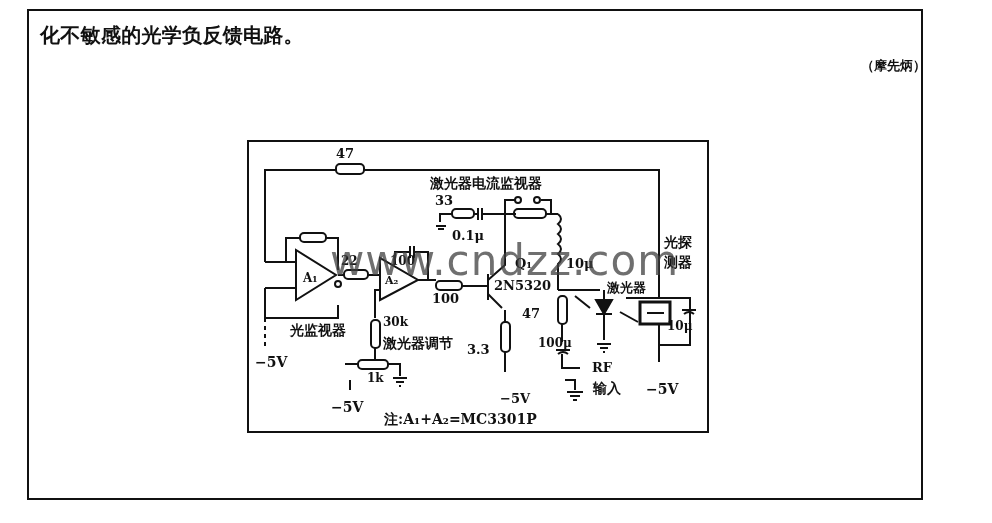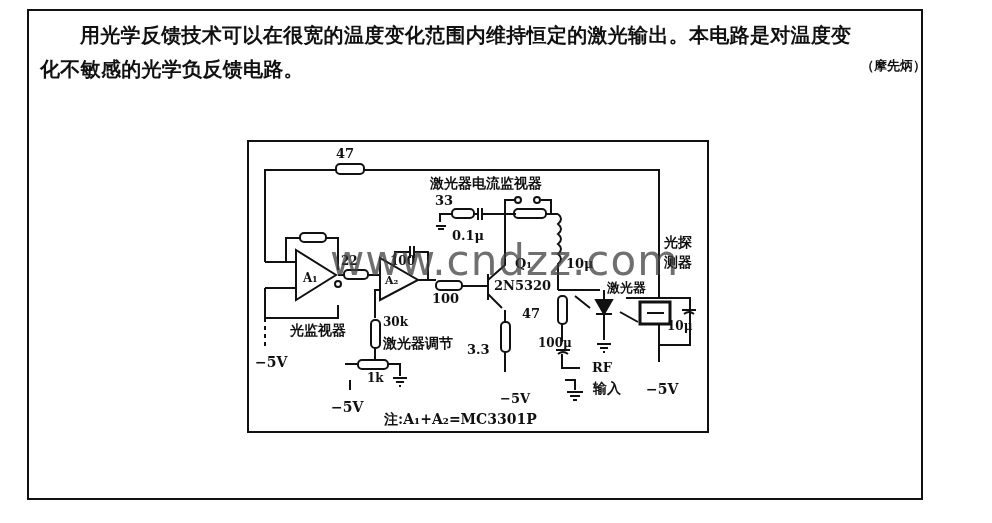--- a/index.html
+++ b/index.html
@@ -20,21 +20,20 @@
     svg .cn { font-family: "DejaVu Sans", "Liberation Sans", sans-serif; font-weight: bold; }
     .wm { position: absolute; left: 330px; top: 236px; font-size: 42px; color: #404040; opacity: 0.75;
           font-family: "DejaVu Sans", "Liberation Sans", sans-serif; letter-spacing: 1px; white-space: nowrap; }
   </style>
 </head>
 <body>
 
 <div class="frame"></div>
 
 <div class="para">
-  <span class="l1">用光学反馈技术可以在很宽的温度变化范围内维持恒定的激光输出。本电路是对温度变</span>
   <span class="l2">化不敏感的光学负反馈电路。</span>
 </div>
 <div class="author">（摩先炳）</div>
 
 <div class="diagram"></div>
 
 <svg width="992" height="523" style="position:absolute;left:0;top:0" xmlns="http://www.w3.org/2000/svg">
   <g stroke="#111" stroke-width="2" fill="none">
 
     <path d="M265 262 V170 H336"></path>

